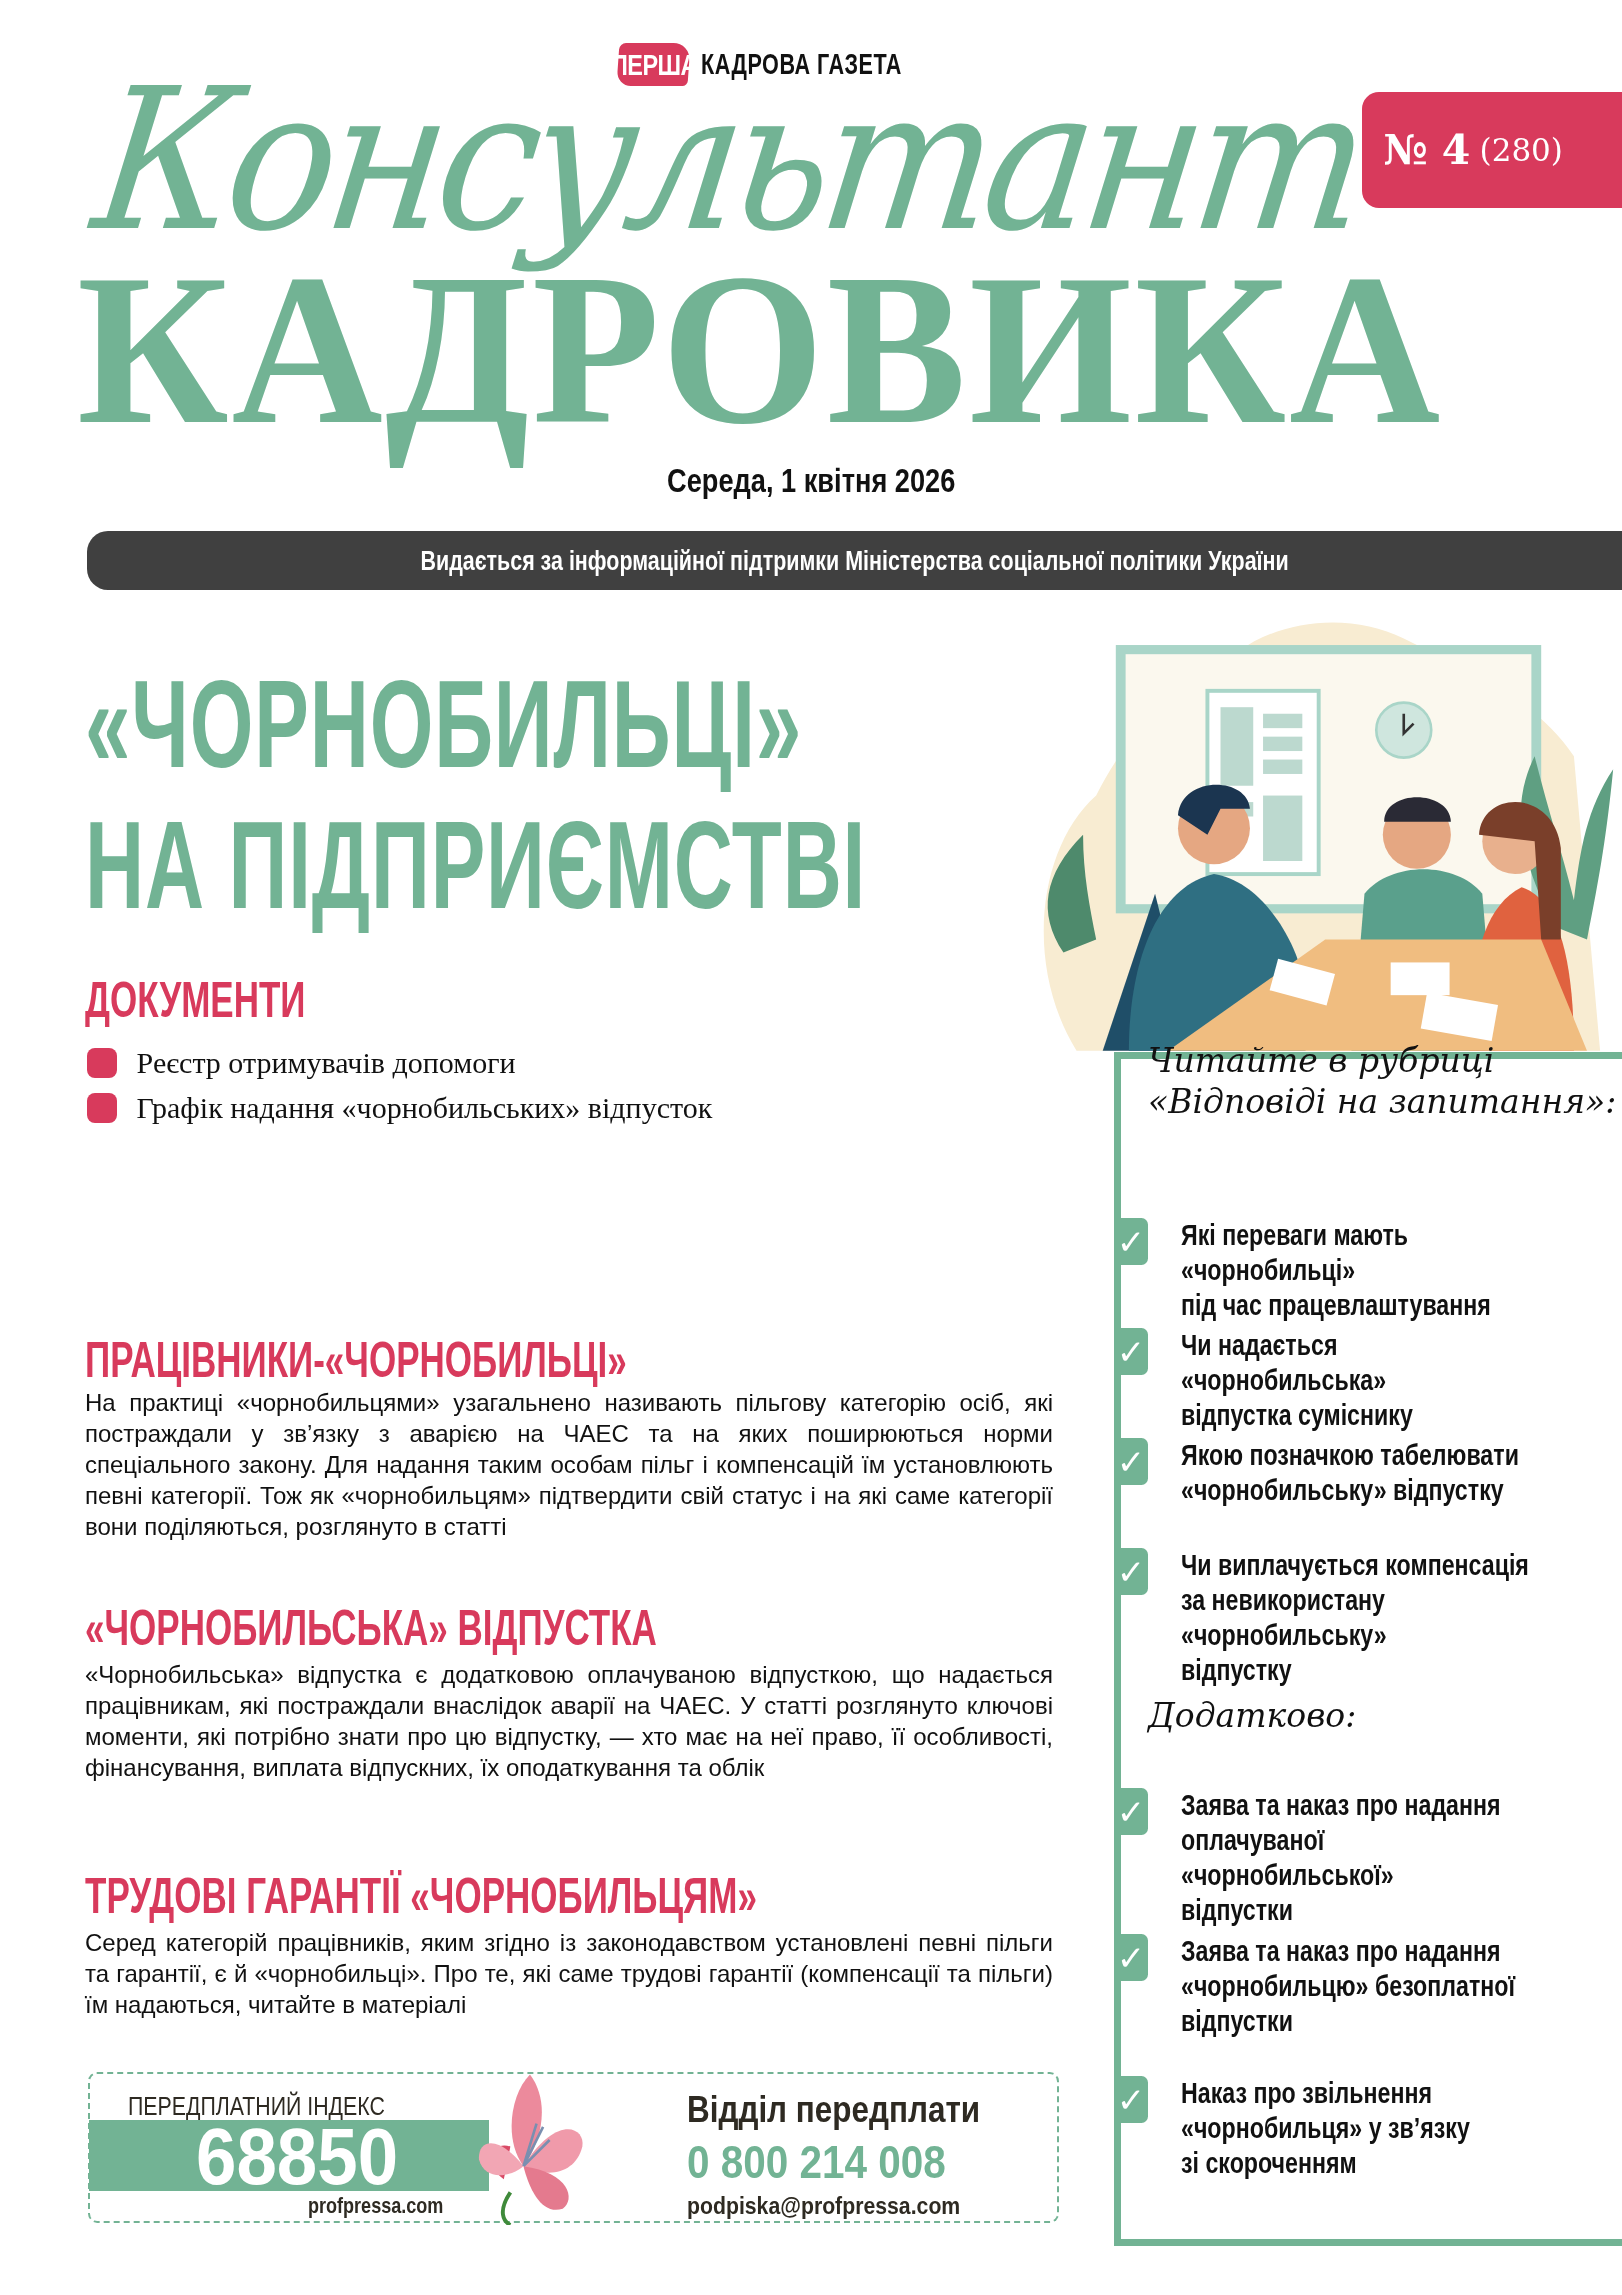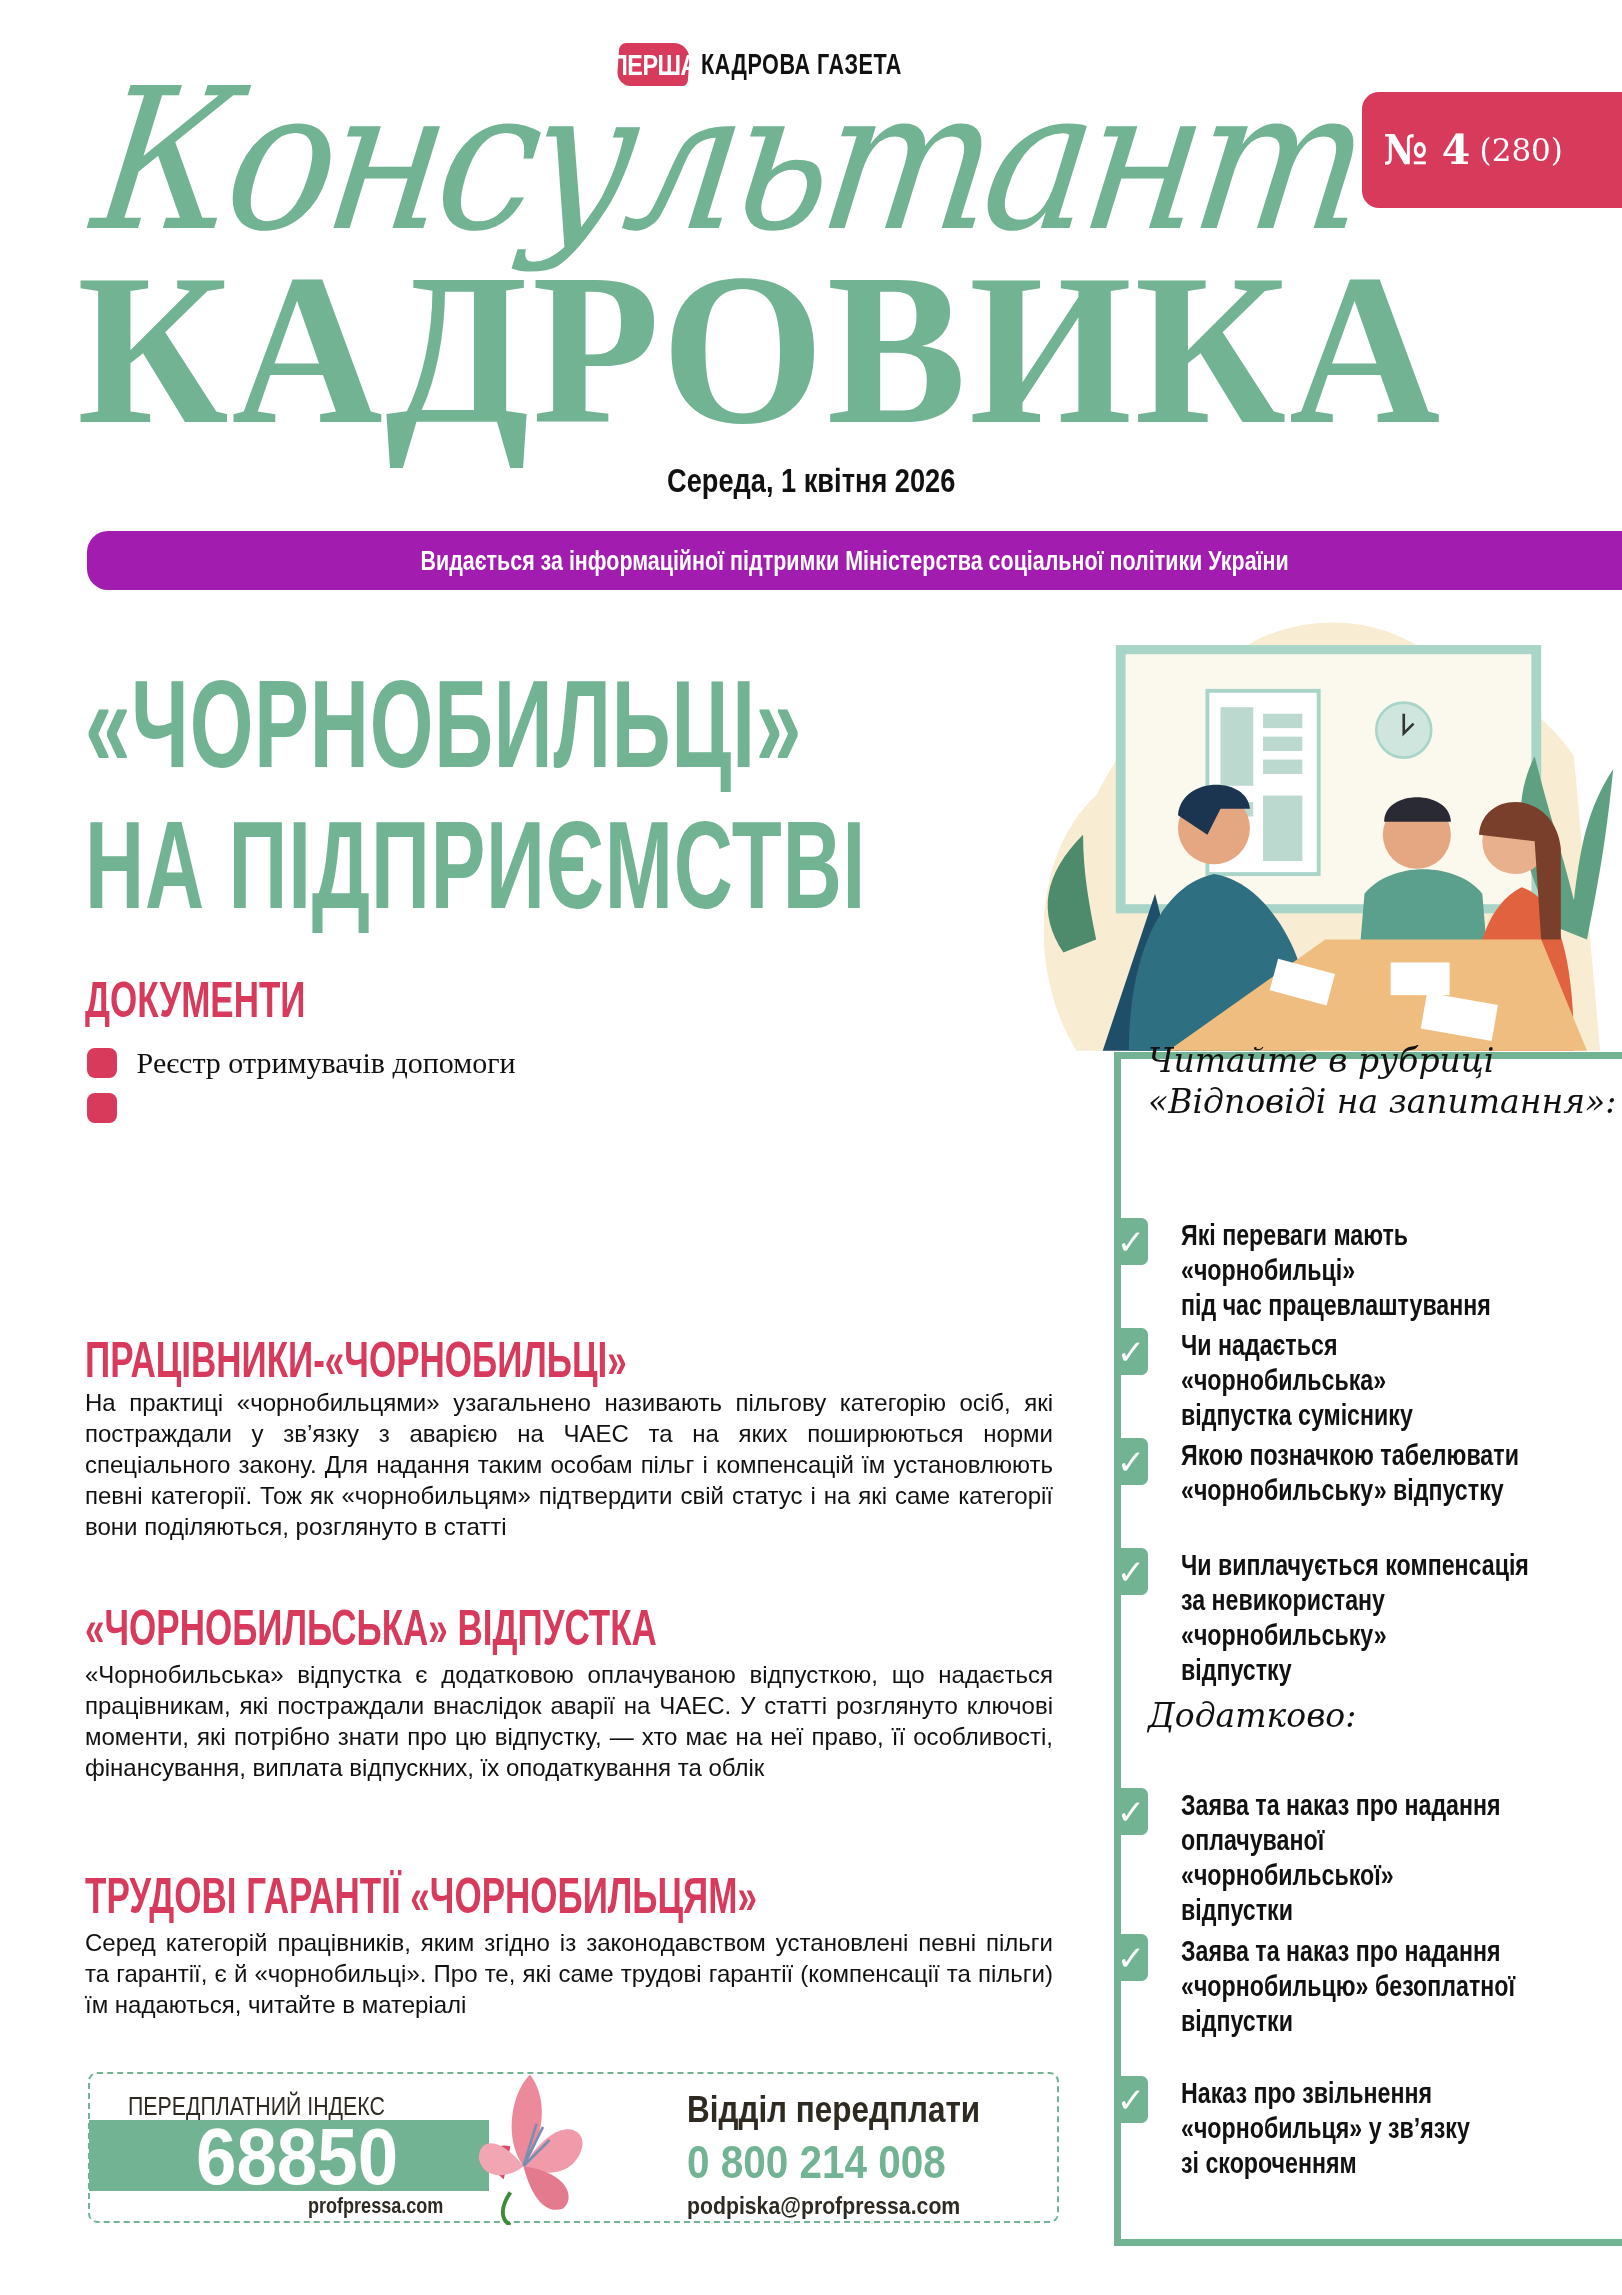--- a/index.html
+++ b/index.html
@@ -23,21 +23,21 @@
 
   .issue-badge { left:1362px; top:92px; width:275px; height:116px; background:#d83a5c; border-radius:17px 0 0 17px;
                  display:flex; align-items:center; padding-left:21px; box-sizing:border-box; color:#fff;
                  font-family:"DejaVu Serif", serif; }
   .issue-no { font-size:41px; font-weight:700; }
   .issue-total { font-size:31px; margin-left:9.2px; font-weight:400; }
 
   .date { left:0; width:1623px; top:461px; text-align:center; }
   .date span { display:inline-block; font-weight:700; font-size:34px; transform:scaleX(0.8); color:#111; }
 
-  .support-banner { left:87px; top:531px; width:1536px; height:59px; background:#a21caf; border-radius:21px 0 0 21px;
+  .support-banner { left:87px; top:531px; width:1536px; height:59px; background:#404040; border-radius:21px 0 0 21px;
                     display:flex; align-items:center; justify-content:center; }
   .support-banner span { color:#fff; font-weight:700; font-size:27.5px; transform:scaleX(0.78); white-space:nowrap; }
 
   
   .headline { left:85px; top:654px; color:#72b394; font-weight:700; font-size:124px; line-height:141px;
               transform:scaleX(0.66); transform-origin:left top; white-space:nowrap; letter-spacing:1.3px; }
 
   
   .illus { left:998px; top:599px; width:625px; height:452px; }
 
@@ -138,20 +138,21 @@
 </svg>
 
 <div class="abs sec-title" style="top:975px;">ДОКУМЕНТИ</div>
 <div class="abs docs">
   <div class="doc-item">
     <span class="bullet"></span>
     <span class="doc-text">Реєстр отримувачів допомоги</span>
   </div>
   <div class="doc-item">
     <span class="bullet"></span>
+    <span class="doc-text">Графік надання «чорнобильських» відпусток</span>
   </div>
 </div>
 
 <div class="abs sec-title" style="top:1335px;">ПРАЦІВНИКИ-«ЧОРНОБИЛЬЦІ»</div>
 <div class="abs body-text" style="top:1387px;">На практиці «чорнобильцями» узагальнено називають пільгову категорію осіб, які постраждали у зв’язку з аварією на ЧАЕС та на яких поширюються норми спеціального закону. Для надання таким особам пільг і компенсацій їм установлюють певні категорії. Тож як «чорнобильцям» підтвердити свій статус і на які саме категорії вони поділяються, розглянуто в статті</div>
 
 <div class="abs sec-title" style="top:1603px;">«ЧОРНОБИЛЬСЬКА» ВІДПУСТКА</div>
 <div class="abs body-text" style="top:1659px;">«Чорнобильська» відпустка є додатковою оплачуваною відпусткою, що надається працівникам, які постраждали внаслідок аварії на ЧАЕС. У статті розглянуто ключові моменти, які потрібно знати про цю відпустку, — хто має на неї право, її особливості, фінансування, виплата відпускних, їх оподаткування та облік</div>
 
 <div class="abs sec-title" style="top:1871px;">ТРУДОВІ ГАРАНТІЇ «ЧОРНОБИЛЬЦЯМ»</div>

